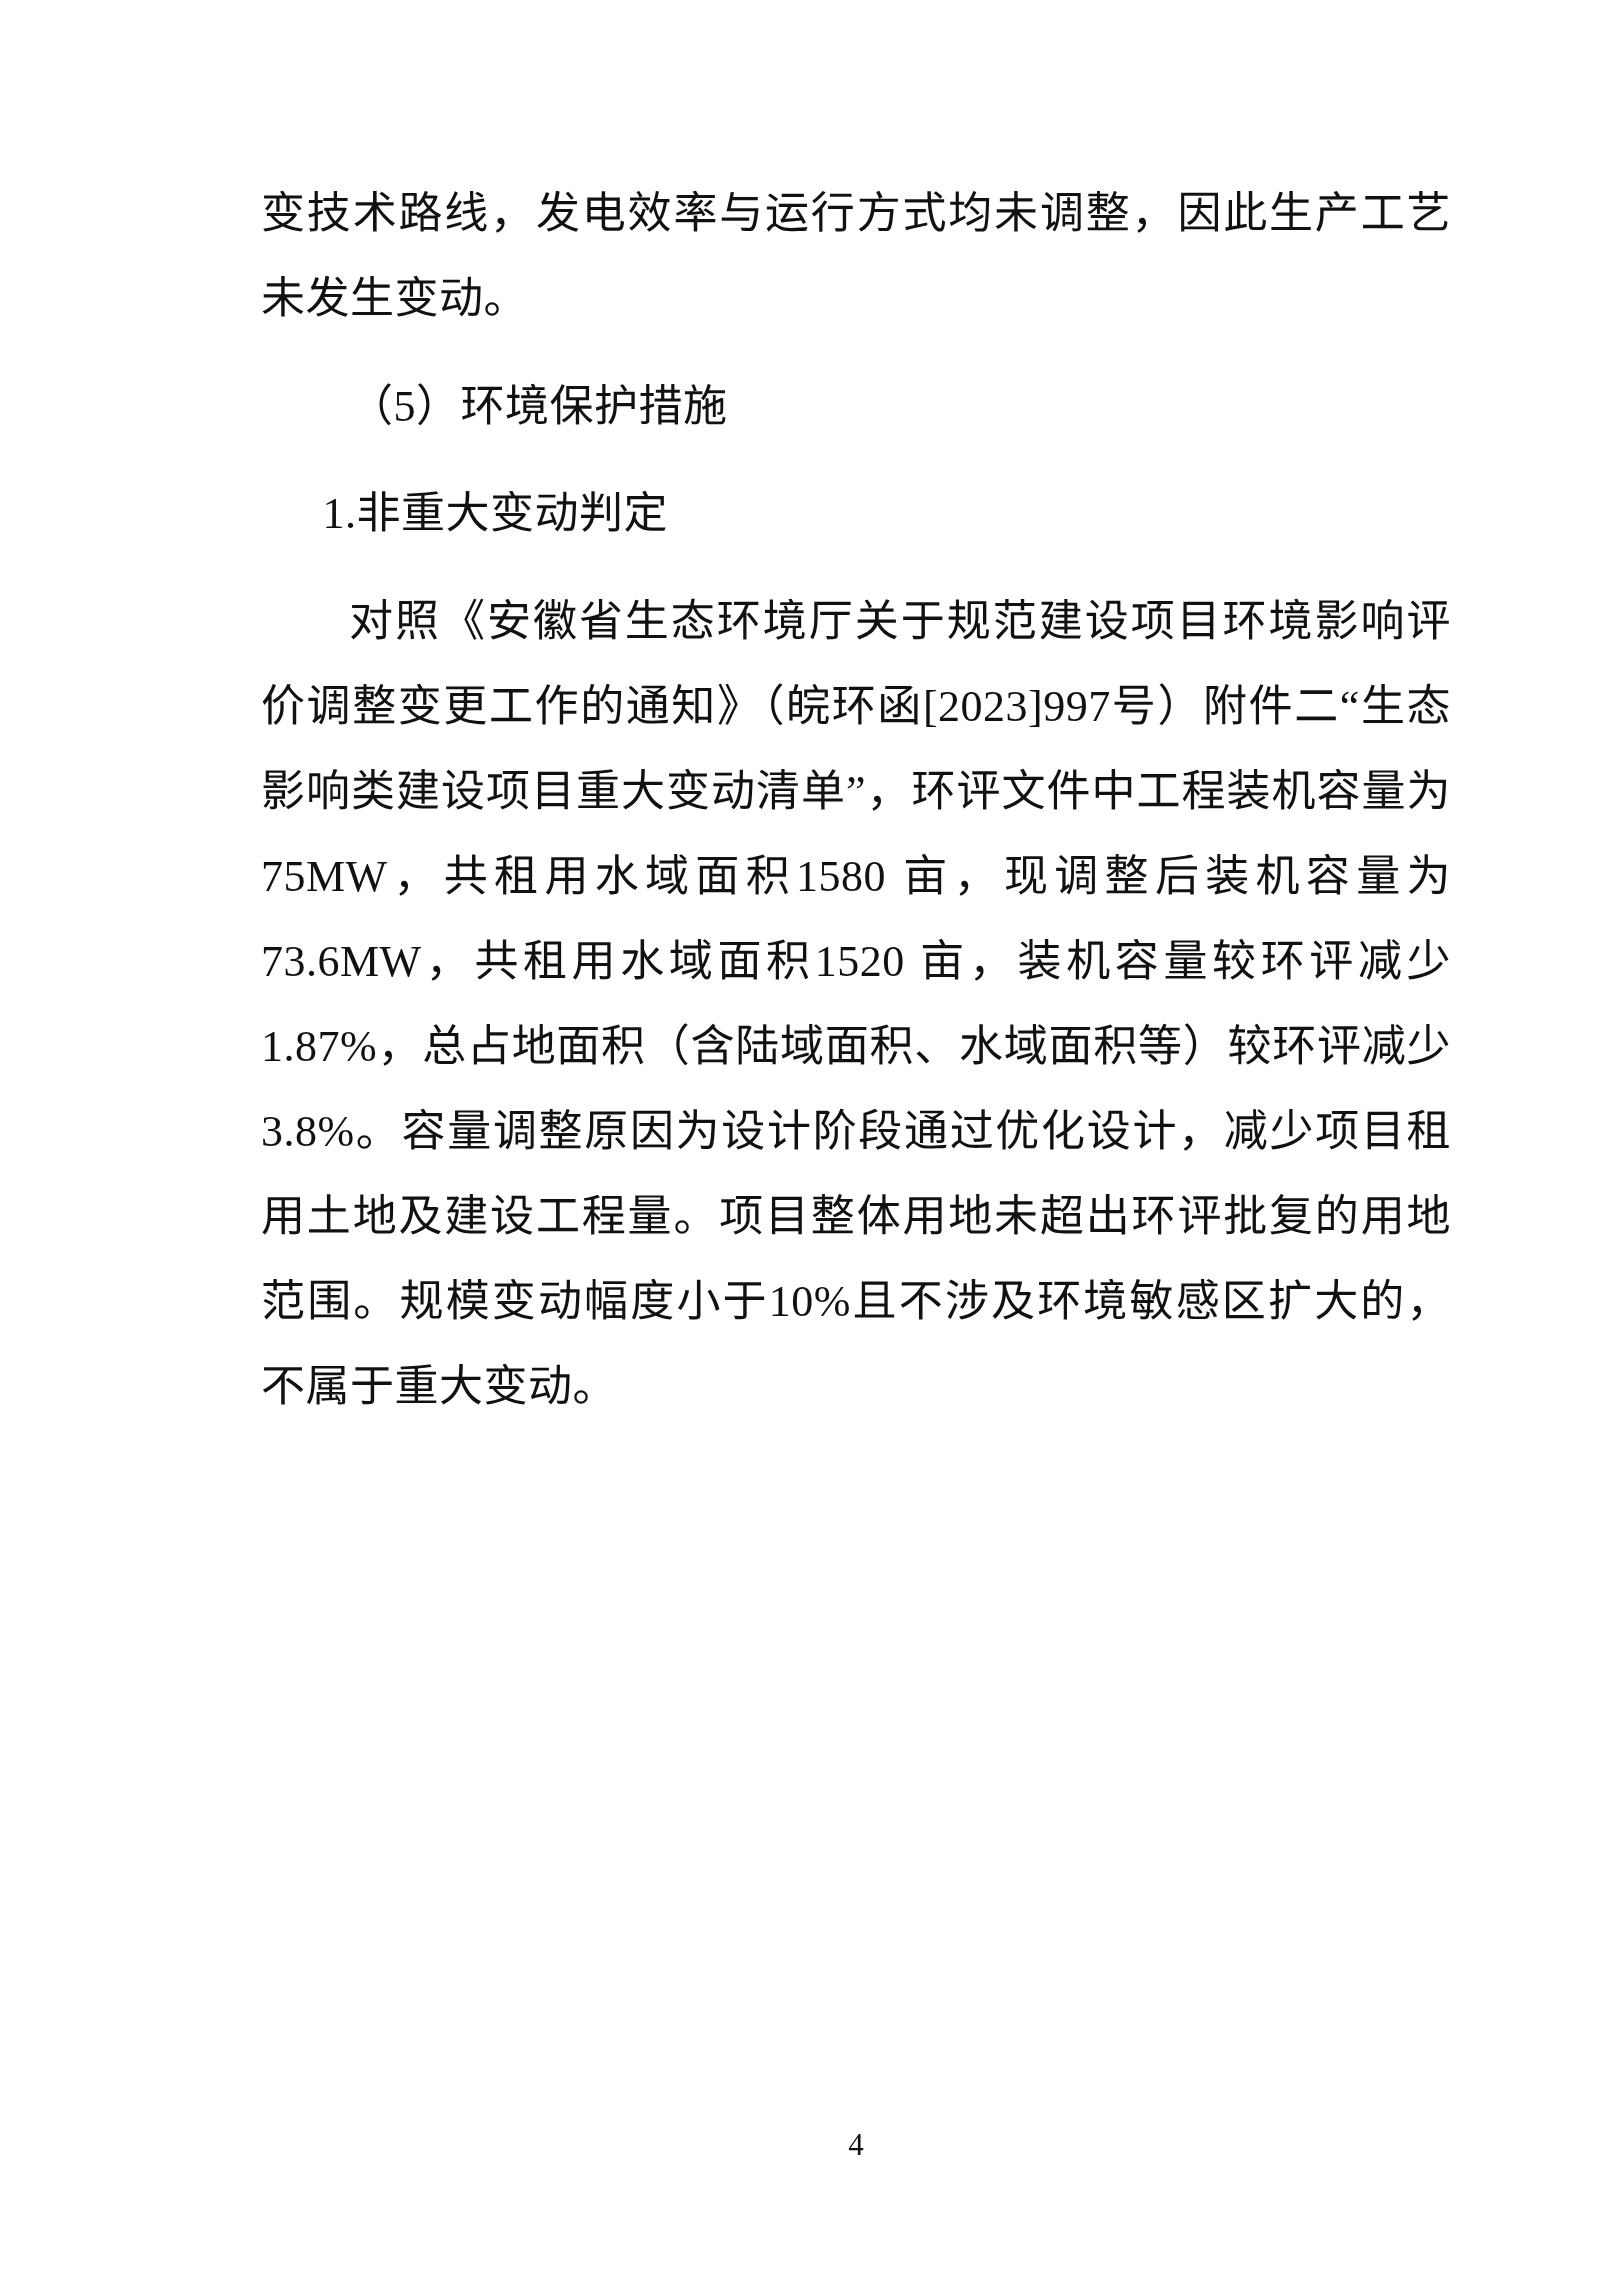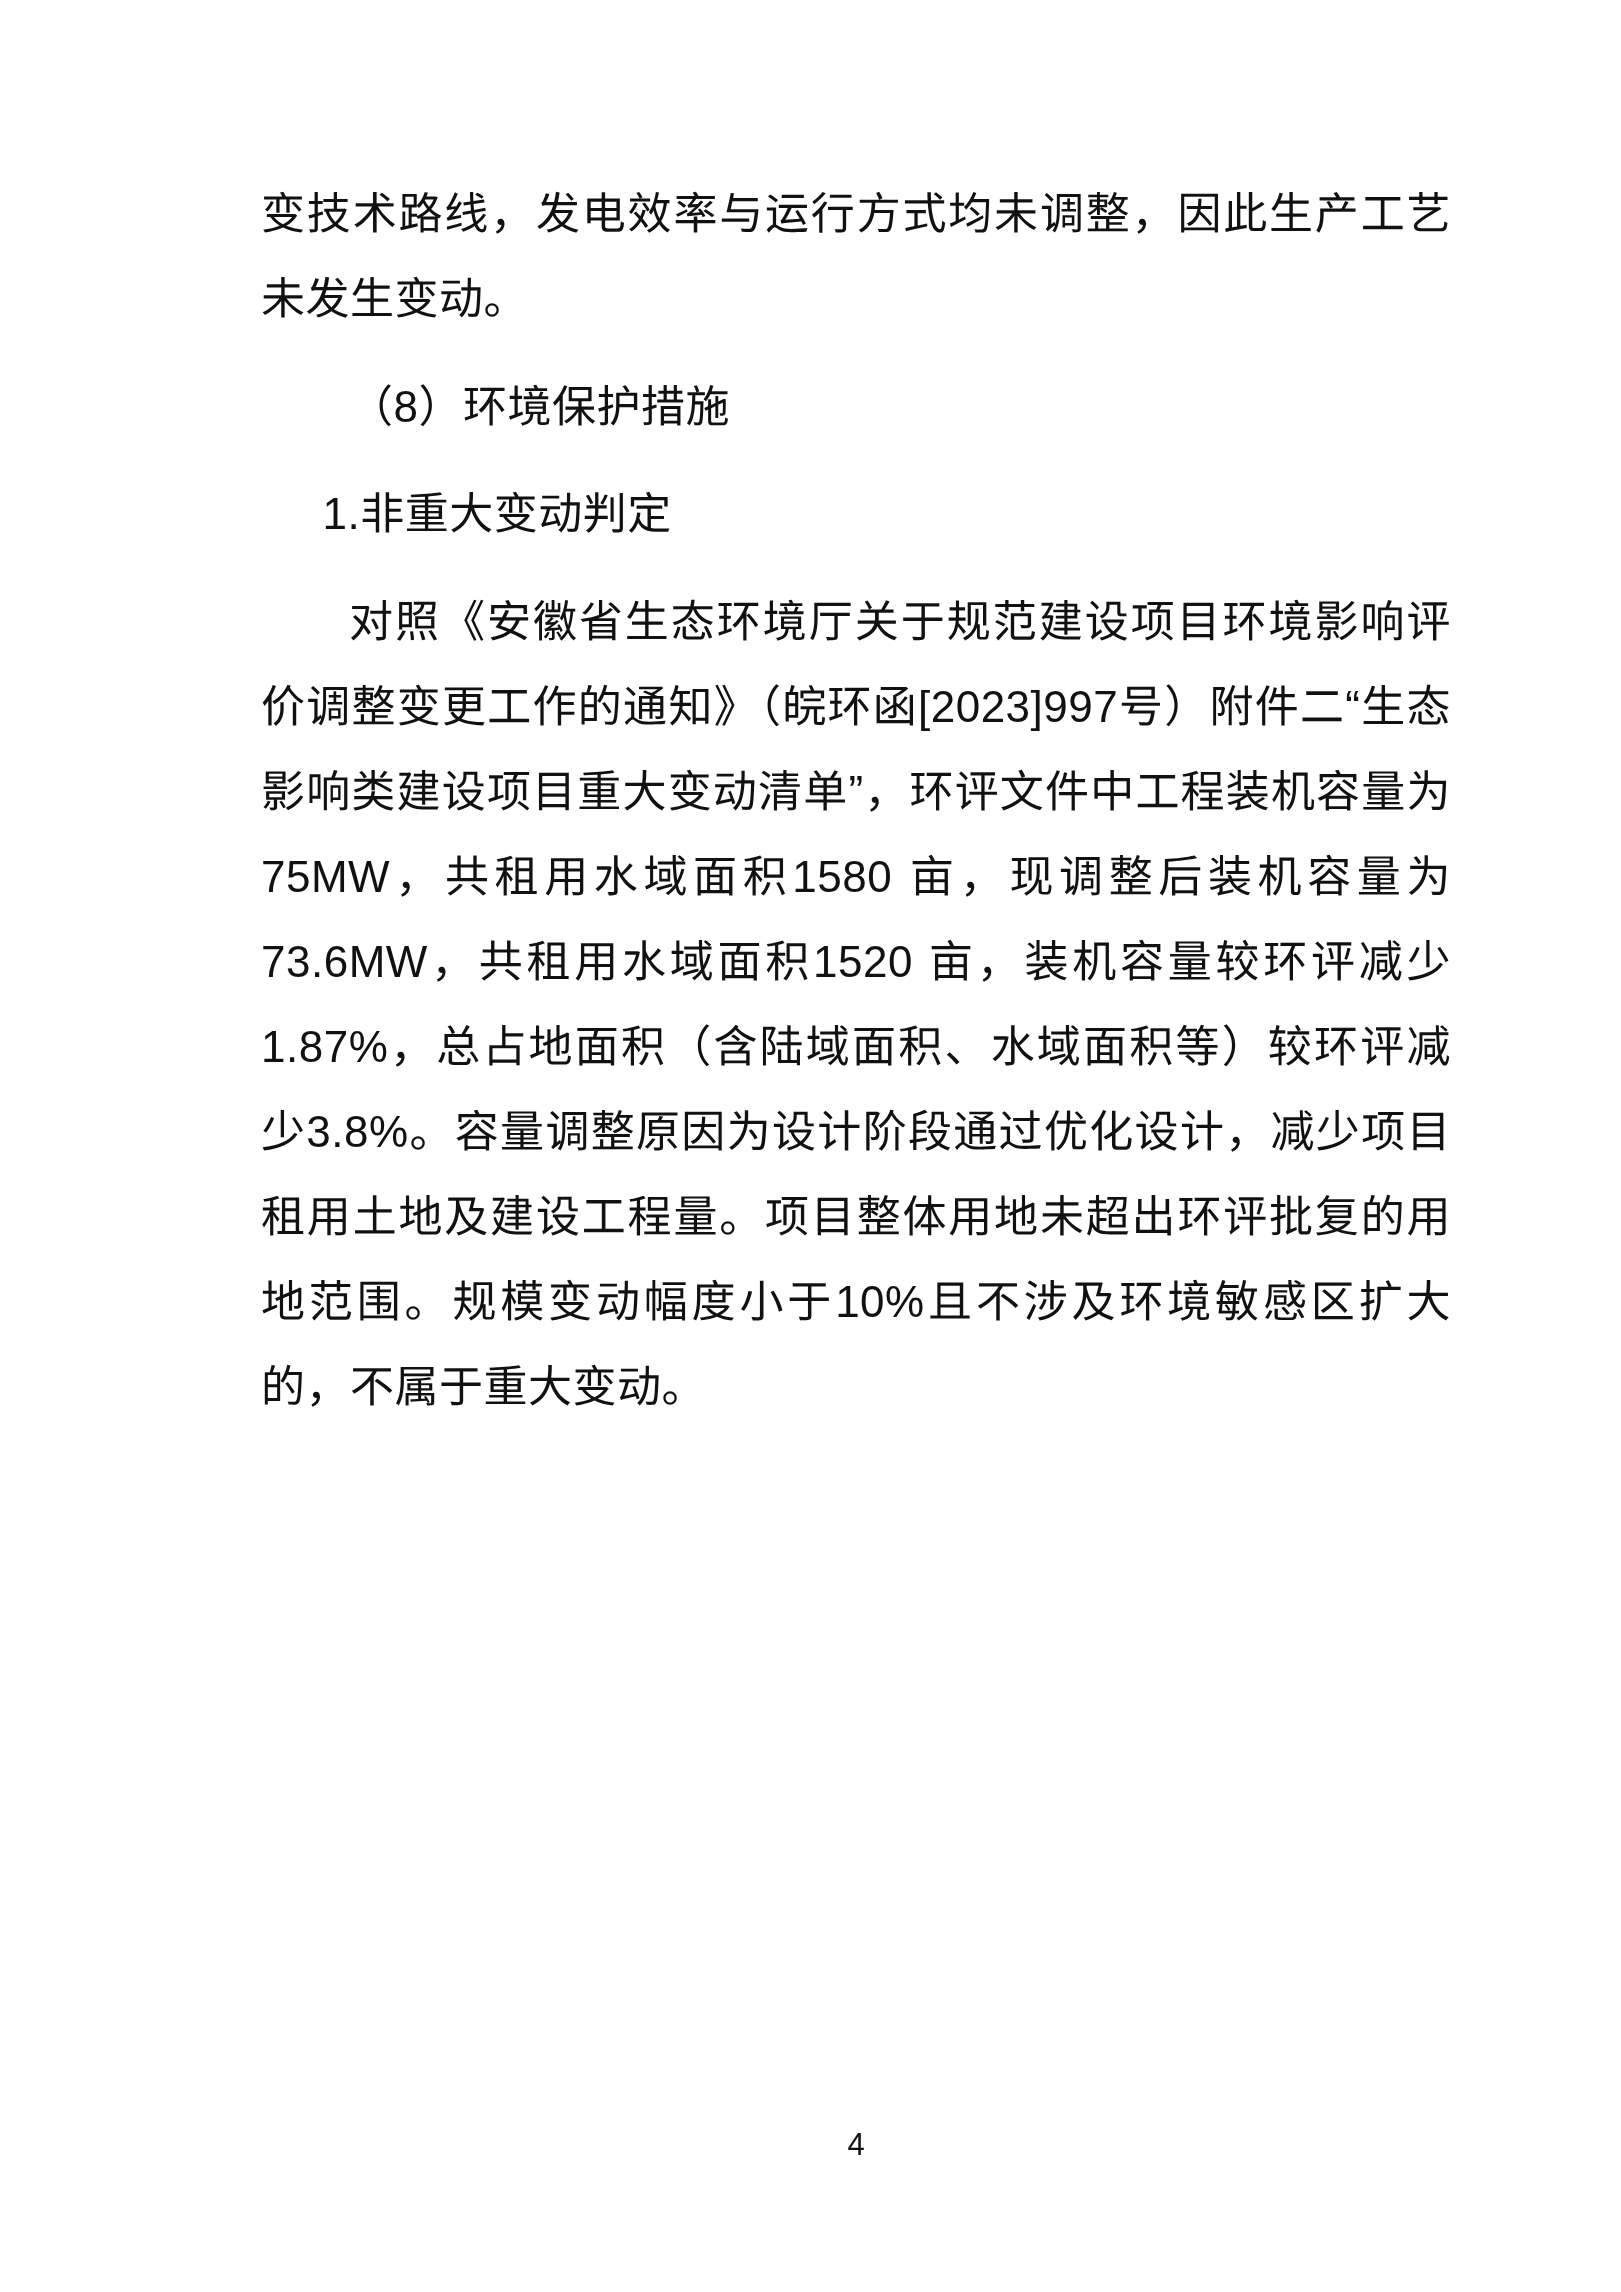--- a/index.html
+++ b/index.html
@@ -6,21 +6,21 @@
     margin: 0;
     padding: 0;
     background: #ffffff;
   }
   .page {
     position: relative;
     width: 1621px;
     height: 2293px;
     background: #ffffff;
     color: #111111;
-    font-family: Liberation Sans, sans-serif;
+    font-family: Liberation Serif, serif;
     overflow: hidden;
   }
   .textblock {
     position: absolute;
     left: 261px;
     top: 171px;
     width: 1190px;
     font-size: 44px;
     line-height: 85px;
     text-align: justify;
@@ -53,20 +53,20 @@
     line-height: 39px;
     color: #111111;
   }
 </style>
 </head>
 <body>
 
 <div class="page">
   <div class="textblock">
     <p class="para no-indent">变技术路线，发电效率与运行方式均未调整，因此生产工艺未发生变动。</p>
-    <h3 class="heading">（8）环境保护措施</h3>
+    <h3 class="heading">（5）环境保护措施</h3>
     <h3 class="heading heading-num">1.非重大变动判定</h3>
     <p class="para">对照《安徽省生态环境厅关于规范建设项目环境影响评价调整变更工作的通知》（皖环函[2023]997号）附件二“生态影响类建设项目重大变动清单”，环评文件中工程装机容量为75MW，共租用水域面积1580 亩，现调整后装机容量为73.6MW，共租用水域面积1520 亩，装机容量较环评减少1.87%，总占地面积（含陆域面积、水域面积等）较环评减少3.8%。容量调整原因为设计阶段通过优化设计，减少项目租用土地及建设工程量。项目整体用地未超出环评批复的用地范围。规模变动幅度小于10%且不涉及环境敏感区扩大的，不属于重大变动。</p>
   </div>
 
   <div class="page-number">4</div>
 </div>
 
 
 </body></html>

